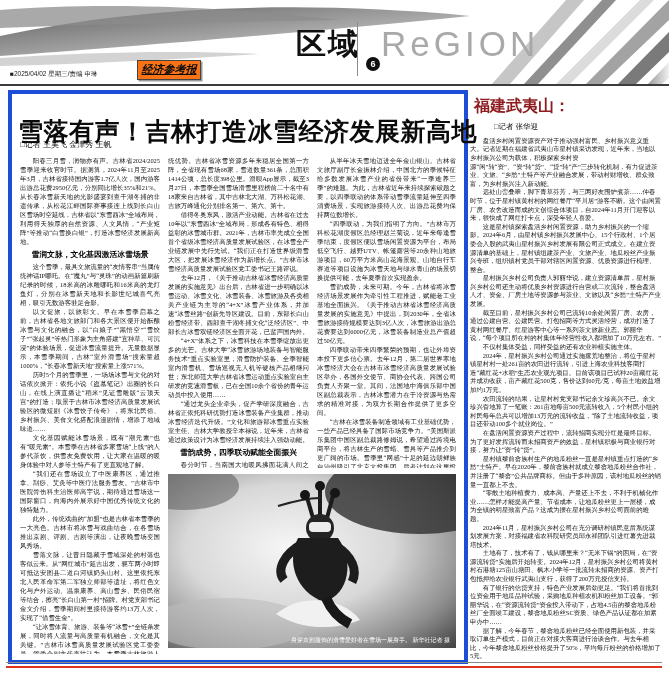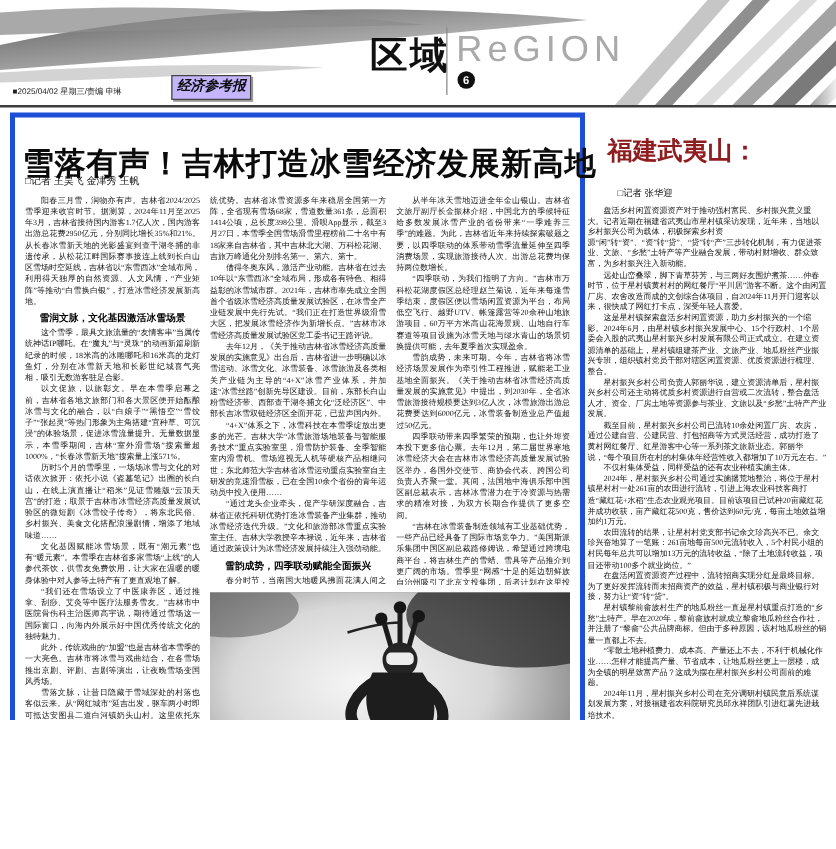--- a/index.html
+++ b/index.html
@@ -1,51 +1,51 @@
 <!DOCTYPE html>
 <html><head>
 <meta charset="utf-8">
 <style>
   html,body{margin:0;padding:0;background:#fff;}
-  #page{position:relative;width:669px;height:576px;background:#fff;overflow:hidden;
+  #page{position:relative;width:669px;height:679px;background:#fff;overflow:hidden;
         font-family:"Liberation Serif",serif;color:#141414;}
 
   
   .banner{position:absolute;left:0;top:0;width:669px;height:84px;overflow:hidden;}
   .banner svg{position:absolute;left:0;top:0;}
   .sec-cn{position:absolute;left:296px;top:24px;font-family:"Liberation Sans",sans-serif;
           font-weight:900;font-size:30px;color:#101010;letter-spacing:2px;}
   .sec-divider{position:absolute;left:357px;top:22px;width:1px;height:54px;background:#8a8a8a;}
-  .sec-en{position:absolute;left:365px;top:24px;font-family:"Liberation Sans",sans-serif;
-          font-weight:300;font-size:29px;color:#a9a9a9;letter-spacing:4px;}
+  .sec-en{position:absolute;left:381px;top:24px;font-family:"Liberation Sans",sans-serif;
+          font-weight:300;font-size:35px;color:#a9a9a9;letter-spacing:4px;}
   .page-num{position:absolute;left:366px;top:57px;width:14px;height:14px;border-radius:50%;
           background:#101010;color:#fff;font:700 9px/14px "Liberation Sans",sans-serif;text-align:center;}
   .date-line{position:absolute;left:10px;top:70px;font:400 6.5px/8px "Liberation Sans",sans-serif;color:#222;}
-  .masthead{position:absolute;left:137px;top:60px;width:62px;height:18px;background:#c4b5fd;
+  .masthead{position:absolute;left:137px;top:60px;width:62px;height:18px;background:#f97316;
           border:1px solid #444;box-shadow:1.5px 1.5px 0 #9a9a9a;
-          font:italic 700 11px/17px "Liberation Serif",serif;text-align:center;color:#0d0d0d;}
+          font:italic 700 11px/17px "Liberation Serif",serif;text-align:center;color:#0d0d0d;text-decoration:underline;}
   .top-rule{position:absolute;left:0;top:84px;width:669px;height:2px;background:#3c3c3c;}
 
   
   .frame{position:absolute;left:8px;top:90px;width:452px;height:566px;border:4px solid #1d4ed8;box-sizing:content-box;}
   .headline{position:absolute;left:6px;top:5px;width:442px;white-space:nowrap;
           font-weight:900;font-size:25px;line-height:1.25;color:#0b0b0b;letter-spacing:0.5px;}
   .byline-main{position:absolute;left:8px;top:46px;font:400 8px/10px "Liberation Sans",sans-serif;color:#111;}
   .col{position:absolute;top:62px;font-size:6.4px;line-height:9.0px;text-align:justify;overflow:hidden;}
   .col1{left:8px;width:140px;height:498px;}
   .col2{left:156px;width:141px;height:312px;}
   .col3{left:305px;width:139px;height:312px;}
   .para{margin:0;text-indent:2em;}
   .para.cont{text-indent:0;}
   .subhead{margin:4px 0 3px;text-align:center;font-weight:700;font-size:7.8px;text-indent:0;color:#000;}
   .photo{position:absolute;left:156px;top:380px;width:288px;height:174px;background:#777;}
 
   
   .side{position:absolute;left:470px;top:92px;width:191px;height:583px;overflow:hidden;}
-  .side-h1{margin:16px;font-family:"Liberation Sans",sans-serif;font-weight:900;font-size:20px;line-height:1.3;color:#8e1d20;}
+  .side-h1{margin:4px;font-family:"Liberation Sans",sans-serif;font-weight:900;font-size:16px;line-height:1.3;color:#8e1d20;}
   .side-h2{margin:0 0 4px;font-family:"Liberation Sans",sans-serif;font-weight:900;font-size:13.5px;line-height:1.4;color:#8e1d20;}
   .side-byline{margin:5px 0 6px;font:400 7.5px/9px "Liberation Sans",sans-serif;color:#111;padding-left:24px;}
   .side-body p{font-size:6.4px;line-height:8.6px;}
 
   
   .rule-gray{position:absolute;left:6px;top:662px;width:656px;height:1px;background:#8a8a8a;}
   .rule-red{position:absolute;left:6px;top:666px;width:656px;height:2px;background:#e0341f;}
 </style>
 </head>
 <body>

